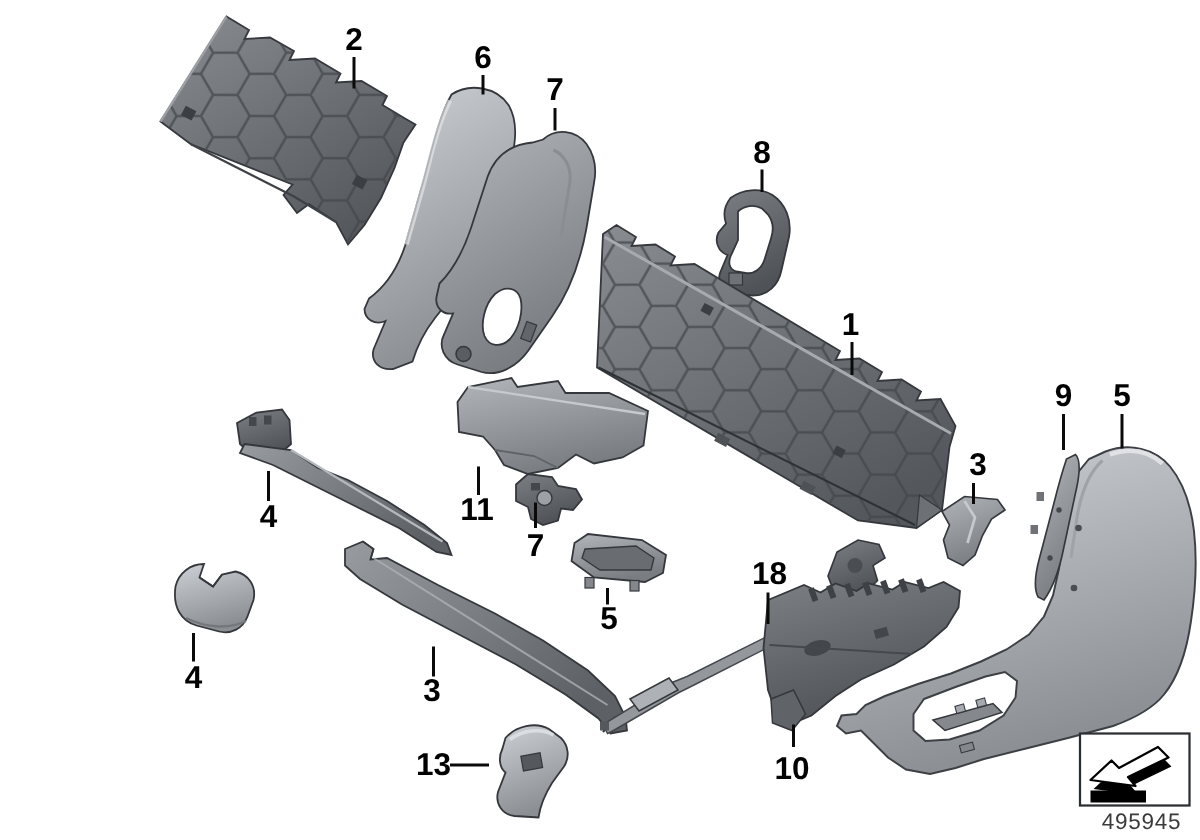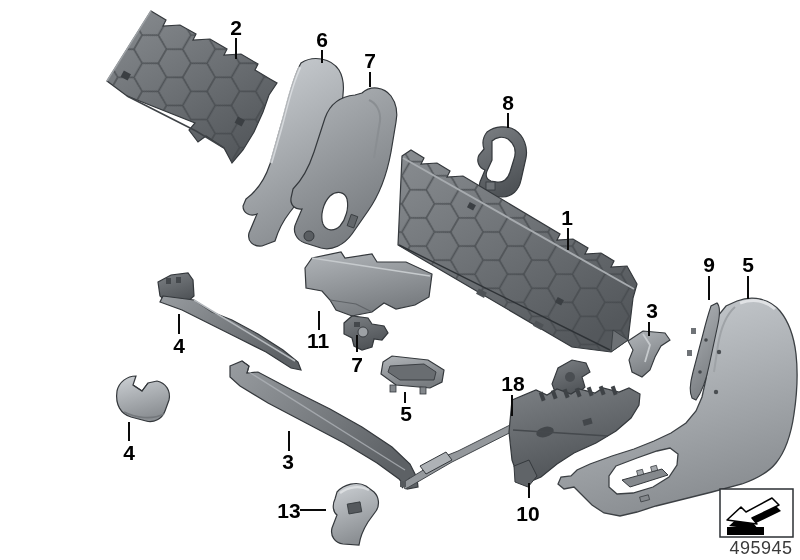--- a/index.html
+++ b/index.html
@@ -3,21 +3,21 @@
 <meta charset="utf-8">
 <style>
   html,body{margin:0;padding:0;background:#fff;}
   .stage{position:relative;width:800px;height:560px;background:#ffffff;overflow:hidden;
          font-family:"Liberation Sans",sans-serif;}
   .stage svg{position:absolute;left:0;top:0;}
   .callout{position:absolute;transform:translate(-50%,-50%);
            font-weight:bold;font-size:21px;line-height:1;color:#000;
            font-family:"Liberation Sans",sans-serif;cursor:pointer;user-select:none;}
   .diagram-id{position:absolute;left:761px;top:548px;transform:translate(-50%,-50%);
-              font-size:18px;color:#3a3a3a;letter-spacing:.5px;}
+              font-size:15px;color:#3a3a3a;letter-spacing:.5px;}
 </style>
 </head>
 <body>
 
 <div class="stage">
 
 <svg width="800" height="560" viewBox="0 0 800 560">
   <defs>
     <linearGradient id="gPanel" x1="0" y1="0" x2="0.7" y2="1">
       <stop offset="0" stop-color="#898d91"></stop>

